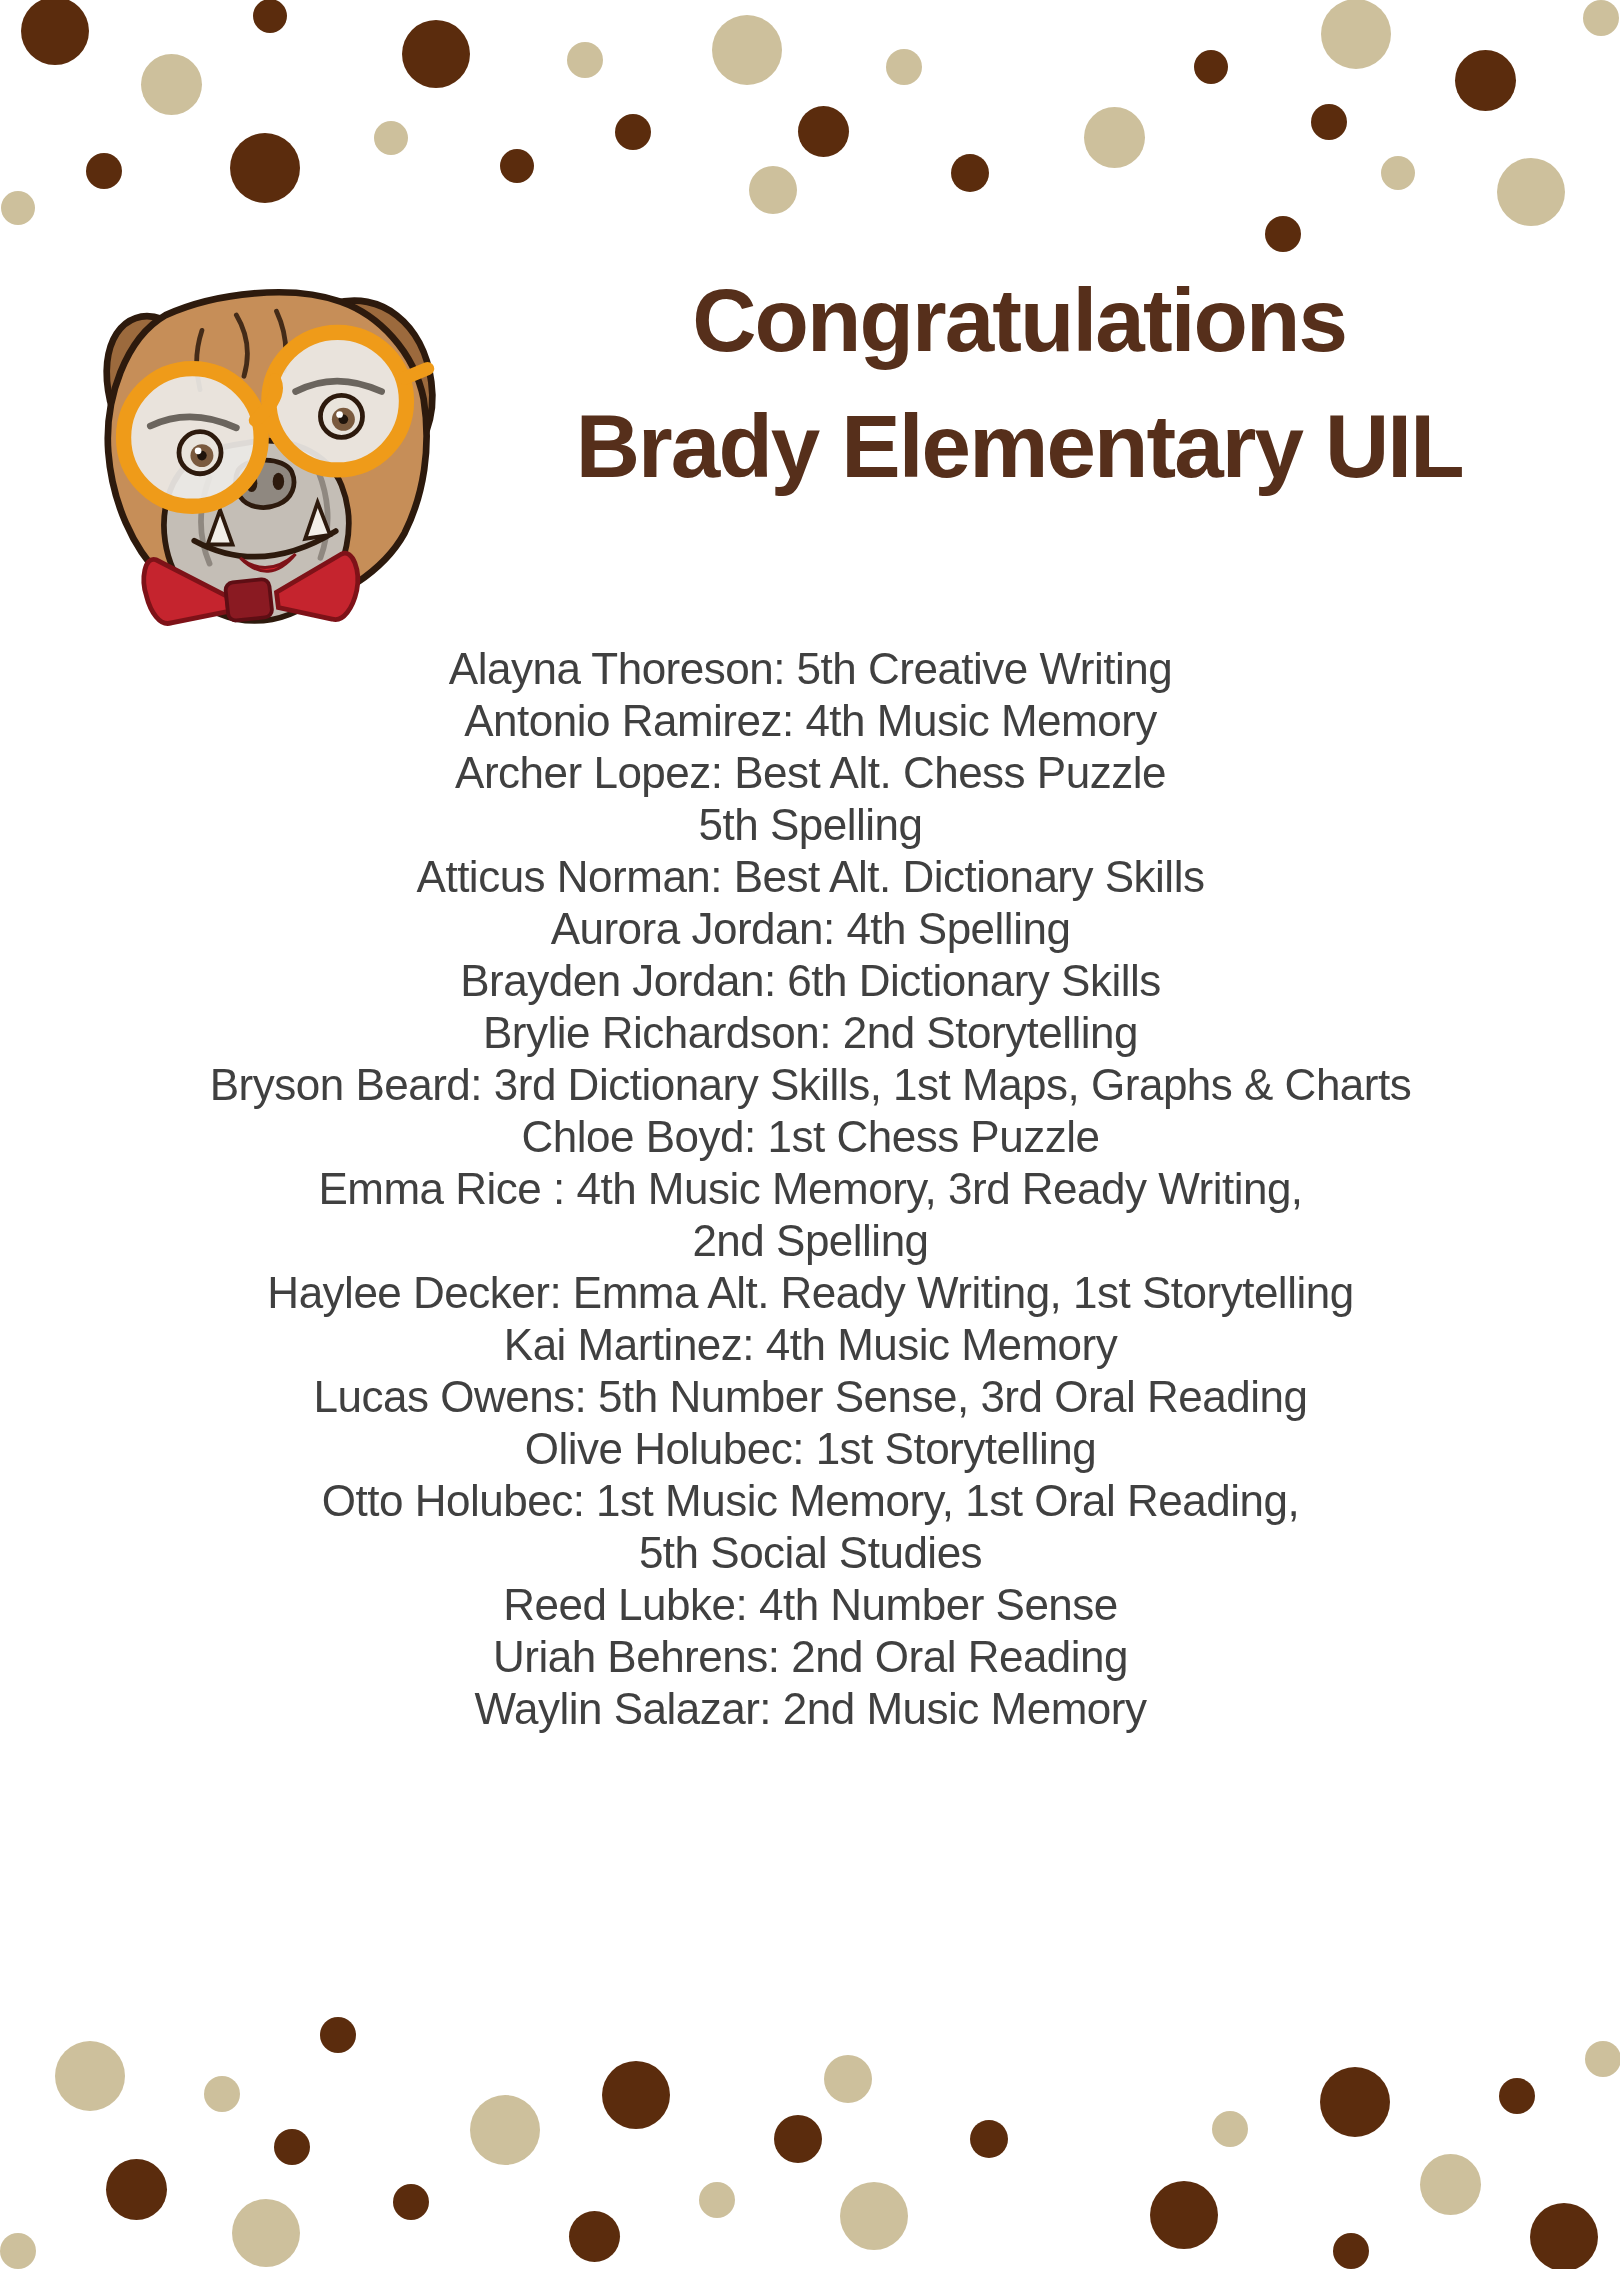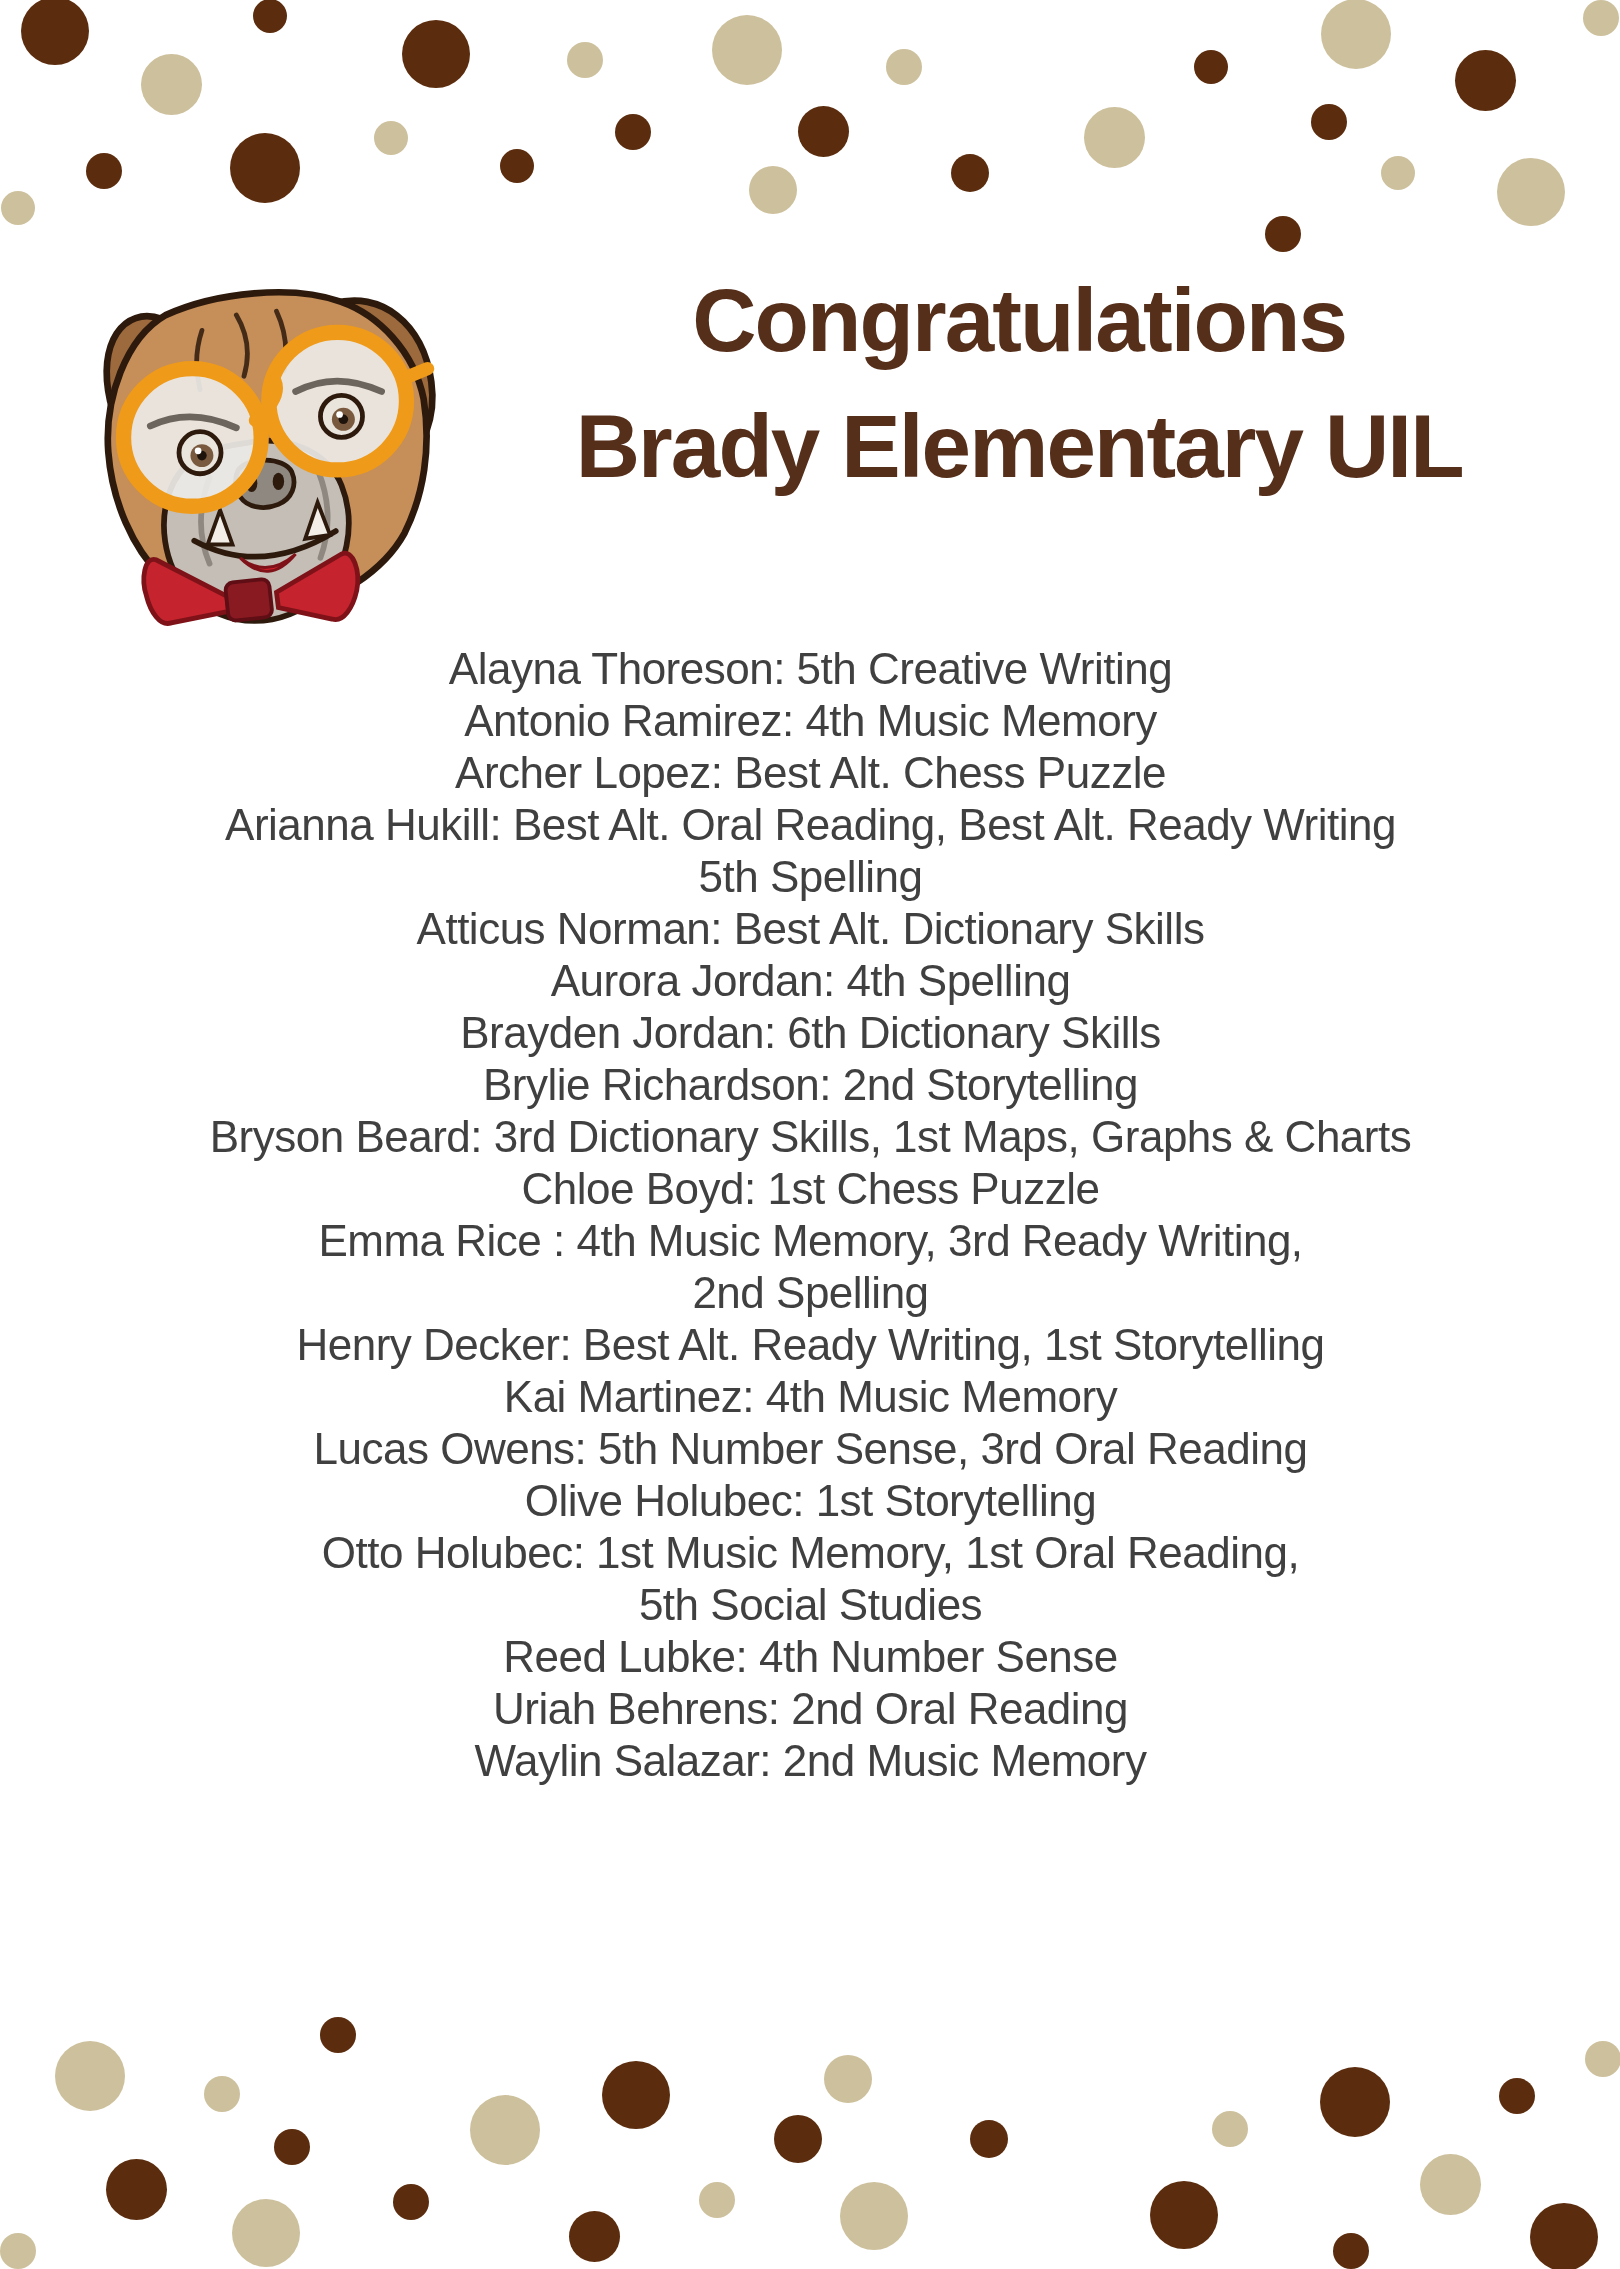--- a/index.html
+++ b/index.html
@@ -151,31 +151,30 @@
 
   <div class="title-block" style="color: rgb(86, 47, 27);">
     <div class="title-line">Congratulations</div>
     <div class="title-line">Brady Elementary UIL</div>
   </div>
 
   <div class="awards" id="awards-list" style="color: #404040;">
       <div class="award-line">Alayna Thoreson: 5th Creative Writing</div>
       <div class="award-line">Antonio Ramirez: 4th Music Memory</div>
       <div class="award-line">Archer Lopez: Best Alt. Chess Puzzle</div>
-      <div class="award-line">Arianna Hukill: Best Alt. Oral Reading, Best Alt. Ready Writing</div>
       <div class="award-line">5th Spelling</div>
       <div class="award-line">Atticus Norman: Best Alt. Dictionary Skills</div>
       <div class="award-line">Aurora Jordan: 4th Spelling</div>
       <div class="award-line">Brayden Jordan: 6th Dictionary Skills</div>
       <div class="award-line">Brylie Richardson: 2nd Storytelling</div>
       <div class="award-line">Bryson Beard: 3rd Dictionary Skills, 1st Maps, Graphs &amp; Charts</div>
       <div class="award-line">Chloe Boyd: 1st Chess Puzzle</div>
       <div class="award-line">Emma Rice : 4th Music Memory, 3rd Ready Writing,</div>
       <div class="award-line">2nd Spelling</div>
-      <div class="award-line">Henry Decker: Best Alt. Ready Writing, 1st Storytelling</div>
+      <div class="award-line">Haylee Decker: Emma Alt. Ready Writing, 1st Storytelling</div>
       <div class="award-line">Kai Martinez: 4th Music Memory</div>
       <div class="award-line">Lucas Owens: 5th Number Sense, 3rd Oral Reading</div>
       <div class="award-line">Olive Holubec: 1st Storytelling</div>
       <div class="award-line">Otto Holubec: 1st Music Memory, 1st Oral Reading,</div>
       <div class="award-line">5th Social Studies</div>
       <div class="award-line">Reed Lubke: 4th Number Sense</div>
       <div class="award-line">Uriah Behrens: 2nd Oral Reading</div>
       <div class="award-line">Waylin Salazar: 2nd Music Memory</div>
     </div>
 

